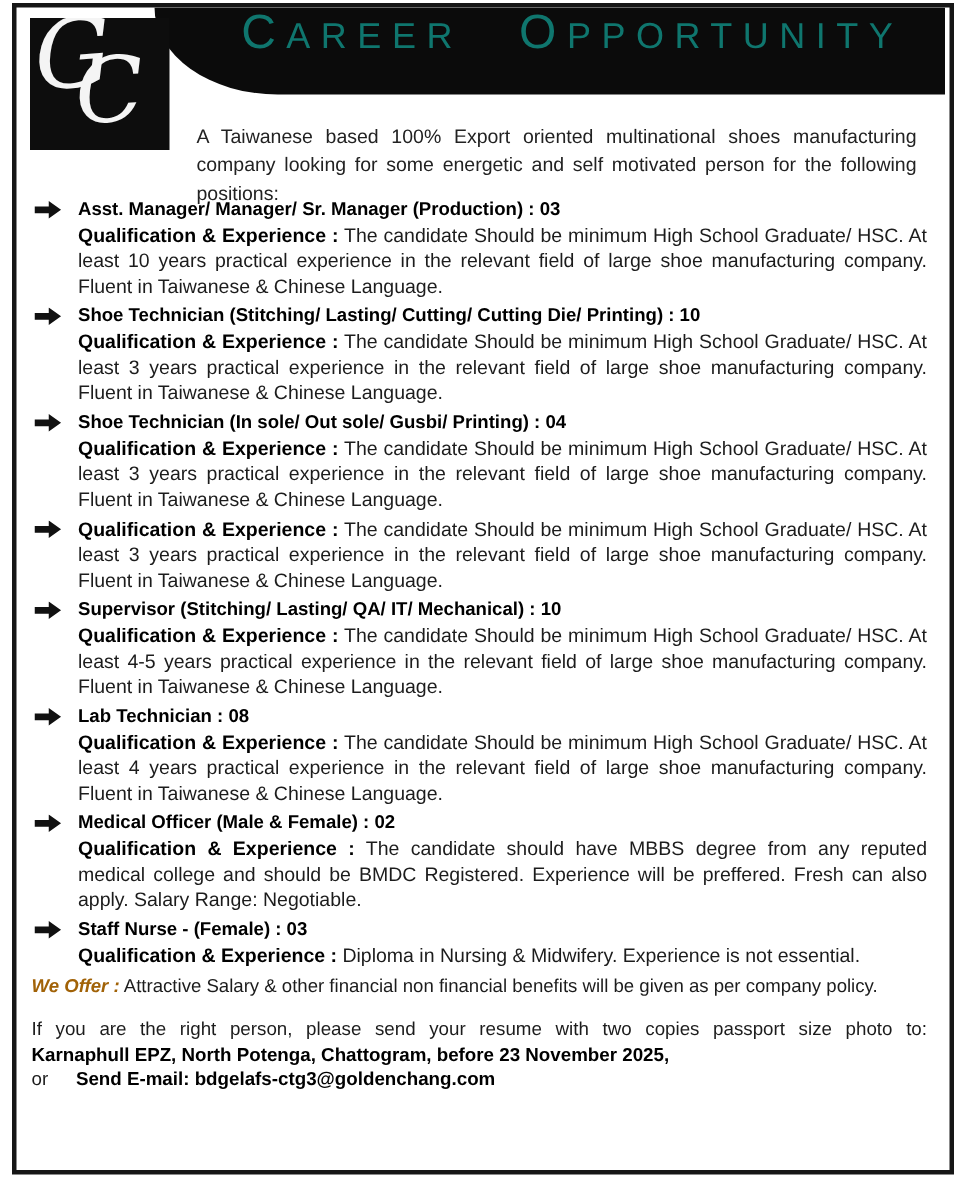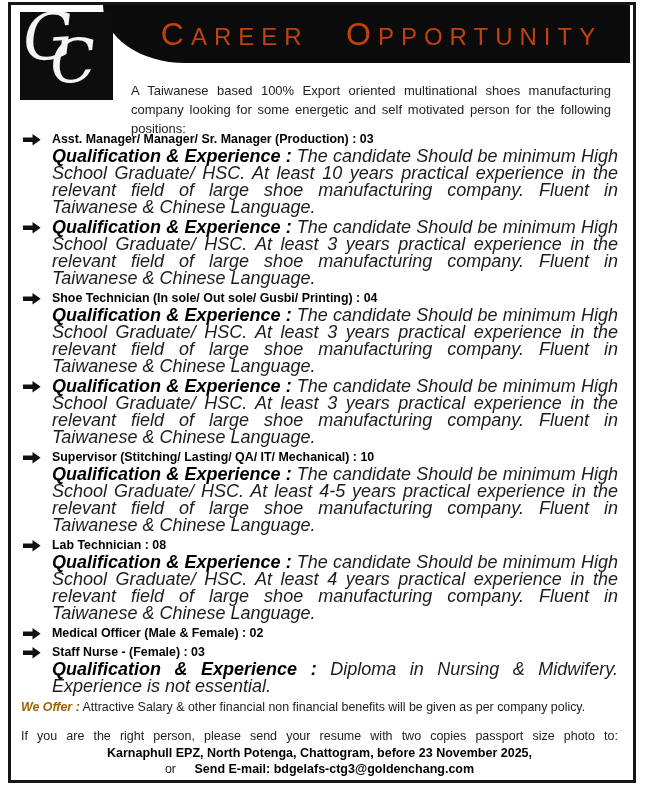--- a/index.html
+++ b/index.html
@@ -10,22 +10,22 @@
   }
   .frame{
     position:absolute;left:8px;top:2px;width:628px;height:781px;
     border:3px solid #161616;box-sizing:border-box;background:#fff;overflow:hidden;
   }
   
   .header{position:relative;height:122px;}
   .banner{
     position:absolute;top:0;left:92px;right:3px;height:58px;background:#0b0b0b;
     border-bottom-left-radius:85px 60px;
-    display:flex;align-items:center;justify-content:center;
-    color:#c2410c;
+    display:flex;align-items:flex-start;justify-content:center;
+    color:#0f766e;
   }
   .banner-text{white-space:nowrap;letter-spacing:7px;padding-left:30px;}
   .banner-text .word + .word{margin-left:26px;}
   .banner-text .big{font-size:32px;line-height:1;}
   .banner-text .small{font-size:24px;line-height:1;}
   .logo{
     position:absolute;left:9px;top:7px;width:93px;height:88px;background:#0d0d0d;
     overflow:hidden;
   }
   .logo span{
@@ -36,27 +36,27 @@
   .logo .lg2{font-size:60px;left:30px;top:14px;transform:rotate(-4deg);}
   .intro{
     position:absolute;left:104px;right:6px;top:60px;margin:16px;
     font-size:13px;line-height:19px;text-align:justify;color:#222;
   }
   
   .positions{padding:4px 15px 0 10px;}
   .item{position:relative;padding-left:31px;margin-bottom:3px;}
   .arrow{position:absolute;left:2px;top:3px;line-height:0;}
   .ptitle{font-weight:bold;font-size:12.4px;line-height:16px;color:#000;margin-bottom:1px;}
-  .pbody{margin:0;font-size:18px;line-height:17px;text-align:justify;font-style:italic;}
+  .pbody{margin:0;font-size:13px;line-height:17px;text-align:justify;}
   .b{font-weight:bold;color:#000;}
   .bi{font-weight:bold;font-style:italic;color:#a16207;}
   
   .offer{margin:4px 0 6px 0;padding:0 15px 0 10px;font-size:12.4px;line-height:17px;text-align:justify;}
   .footer{padding:6px 15px 0 10px;}
-  .footer p{margin:0;font-size:12.5px;line-height:16.5px;text-align:center;}
+  .footer p{margin:0;font-size:12.5px;line-height:16.5px;}
   .bold{font-weight:bold;color:#000;margin-left:15px;}
   .just{text-align:justify;text-align-last:justify;}
 </style>
 </head>
 <body>
 
 <div class="frame">
 
   <div class="header">
     <div class="banner">
@@ -86,20 +86,21 @@
           <span>The candidate Should be minimum High School Graduate/ HSC. At least 10 years practical experience in the relevant field of large shoe manufacturing company. Fluent in Taiwanese &amp; Chinese Language.</span>
         </p>
       </div>
 
       <div class="item">
         <span class="arrow">
           <svg width="18" height="12" viewBox="0 0 18 12">
             <path d="M0 3.6h9.5V0l8.2 5.8-8.2 5.8V8.1H0z" fill="#111"></path>
           </svg>
         </span>
+        <div class="ptitle">Shoe Technician (Stitching/ Lasting/ Cutting/ Cutting Die/ Printing) : 10</div>
         <p class="pbody">
           <span class="b">Qualification &amp; Experience :</span>
           <span>The candidate Should be minimum High School Graduate/ HSC. At least 3 years practical experience in the relevant field of large shoe manufacturing company. Fluent in Taiwanese &amp; Chinese Language.</span>
         </p>
       </div>
 
       <div class="item">
         <span class="arrow">
           <svg width="18" height="12" viewBox="0 0 18 12">
             <path d="M0 3.6h9.5V0l8.2 5.8-8.2 5.8V8.1H0z" fill="#111"></path>
@@ -150,20 +151,24 @@
         </p>
       </div>
 
       <div class="item">
         <span class="arrow">
           <svg width="18" height="12" viewBox="0 0 18 12">
             <path d="M0 3.6h9.5V0l8.2 5.8-8.2 5.8V8.1H0z" fill="#111"></path>
           </svg>
         </span>
         <div class="ptitle">Medical Officer (Male &amp; Female) : 02</div>
+        <p class="pbody">
+          <span class="b">Qualification &amp; Experience :</span>
+          <span>The candidate should have MBBS degree from any reputed medical college and should be BMDC Registered. Experience will be preffered. Fresh can also apply. Salary Range: Negotiable.</span>
+        </p>
       </div>
 
       <div class="item">
         <span class="arrow">
           <svg width="18" height="12" viewBox="0 0 18 12">
             <path d="M0 3.6h9.5V0l8.2 5.8-8.2 5.8V8.1H0z" fill="#111"></path>
           </svg>
         </span>
         <div class="ptitle">Staff Nurse - (Female) : 03</div>
         <p class="pbody">

